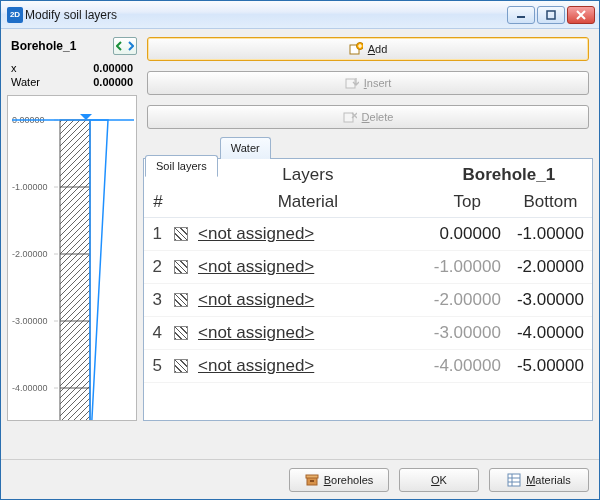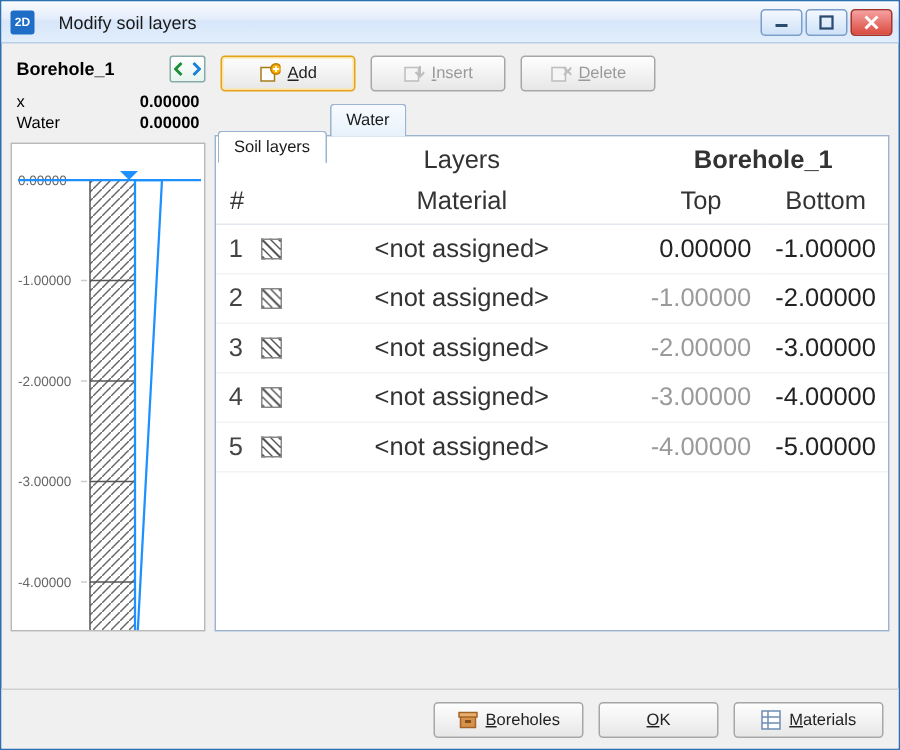--- a/index.html
+++ b/index.html
@@ -30,21 +30,21 @@
   .app-icon {
     width: 16px; height: 16px;
     background: #1e6ec8;
     color: #fff;
     font-size: 8px;
     font-weight: bold;
     display: flex;
     align-items: center;
     justify-content: center;
     border-radius: 2px;
-    margin-right: 16px;
+    margin-right: 2px;
   }
   .title-text { color: #1a1a1a; font-size: 12px; }
   .title-spacer { flex: 1; }
   .win-btn {
     width: 28px; height: 18px;
     margin-left: 2px;
     border: 1px solid #7a9ec9;
     border-radius: 3px;
     background: linear-gradient(to bottom, #f3f8fe, #cfe2f8);
     display: flex;
@@ -104,20 +104,21 @@
   .right-pane {
     flex: 1;
     display: flex;
     flex-direction: column;
     min-height: 0;
   }
   .toolbar {
     display: flex;
     gap: 10px;
     padding: 2px 4px 8px 4px;
+    flex-direction: column;
   }
   .tbtn {
     height: 24px;
     min-width: 90px;
     border: 1px solid #a7a7a7;
     border-radius: 3px;
     background: linear-gradient(to bottom,#fefefe,#e7e7e7);
     display: flex;
     align-items: center;
     justify-content: center;
@@ -192,22 +193,23 @@
   }
   table.layers th.group.bh { font-weight: bold; }
   table.layers td {
     padding: 6px 8px;
     text-align: right;
     border-bottom: 1px solid #f3f3f3;
     color: #222;
   }
   table.layers td.idx { text-align: right; color:#444; width:28px; padding-right:10px;}
   table.layers td.mat {
-    text-align: center;
+    text-align: left;
     color: #333;
+    text-decoration: underline;
   }
   table.layers td.hatch {
     width: 16px;
     padding: 0;
   }
   .hatch-swatch {
     width: 14px; height: 14px;
     background: repeating-linear-gradient(45deg,#555 0,#555 1px,#fff 1px,#fff 4px);
     border:1px solid #888;
     margin: 0 auto;

